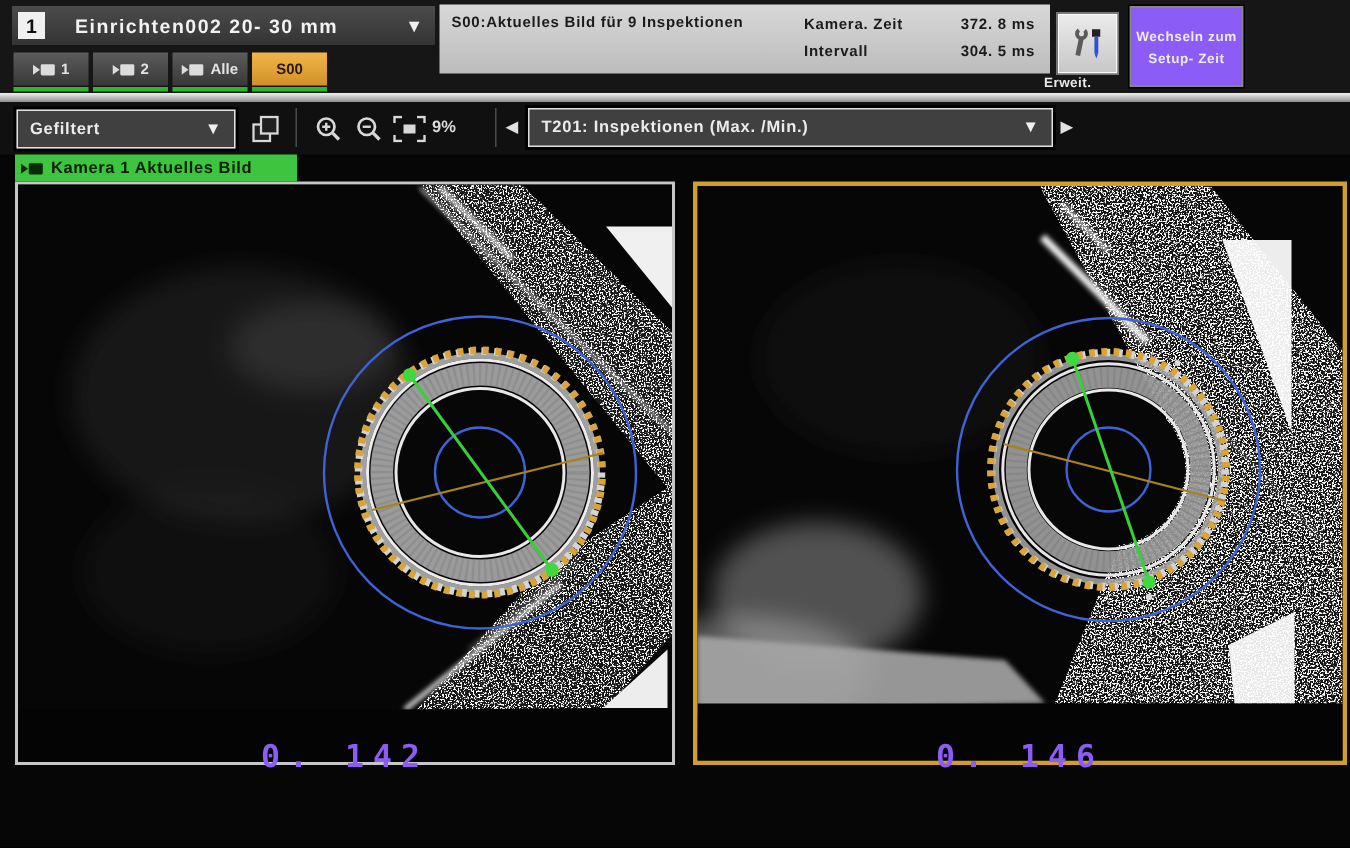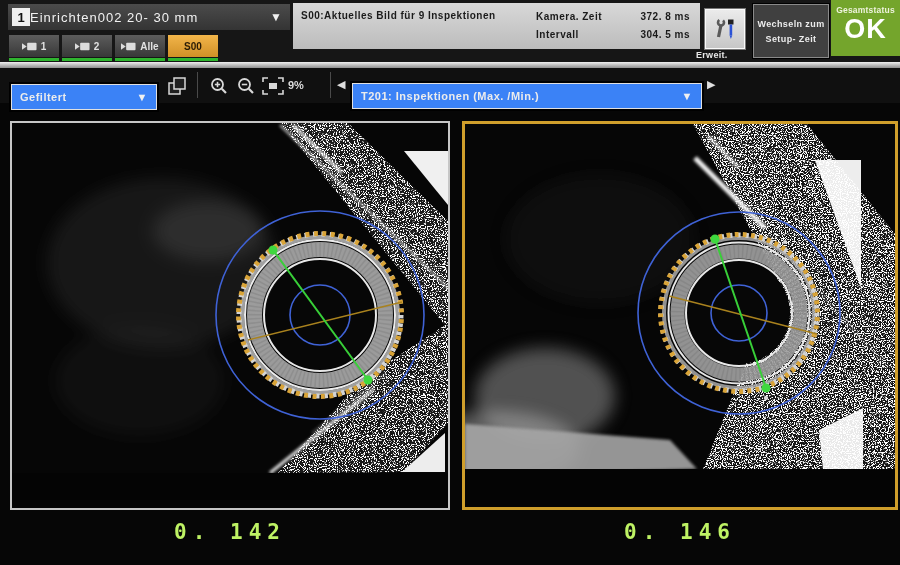--- a/index.html
+++ b/index.html
@@ -5,21 +5,21 @@
   html,body{margin:0;padding:0;background:#000;}
   #app{position:relative;width:900px;height:565px;background:#060606;overflow:hidden;
        font-family:"Liberation Sans",sans-serif;}
 
   
   .topbar{position:absolute;left:0;top:0;width:900px;height:62px;background:#161616;}
   .prog{position:absolute;left:8px;top:4px;width:282px;height:26px;
         background:linear-gradient(#4b4b4b,#343434);display:flex;align-items:center;cursor:pointer;}
   .badge{width:18px;height:18px;margin-left:4px;background:#f0f0f0;color:#111;
          font-size:13px;font-weight:bold;display:flex;align-items:center;justify-content:center;}
-  .ptitle{flex:1;padding-left:0;color:#f2f2f2;font-size:13px;font-weight:normal;
+  .ptitle{flex:1;padding-left:20px;color:#f2f2f2;font-size:13px;font-weight:bold;
           letter-spacing:1px;white-space:nowrap;}
   .ddglyph{color:#f0f0f0;font-size:12px;padding-right:8px;}
 
   .tabs{position:absolute;left:9px;top:35px;display:flex;gap:3px;}
   .tab{width:50px;height:26px;display:flex;flex-direction:column;cursor:pointer;}
   .tface{flex:1;display:flex;align-items:center;justify-content:center;gap:4px;
          background:linear-gradient(#5c5c5c,#383838);color:#e2e2e2;font-size:10px;font-weight:bold;}
   .tab.active .tface{background:linear-gradient(#f2b54a,#d19027);color:#2a1c06;}
   .tuline{height:3px;background:#2fb52f;margin-top:1px;}
   .camico{width:15px;height:9px;fill:#dcdcdc;}
@@ -32,58 +32,58 @@
   .stats{position:absolute;right:10px;top:8px;}
   .statrow{display:flex;margin-bottom:7px;}
   .statlabel{width:80px;font-size:10px;font-weight:bold;color:#1b1b1b;letter-spacing:0.5px;}
   .statvalue{width:74px;text-align:right;font-size:10px;font-weight:bold;color:#1b1b1b;letter-spacing:0.5px;}
 
   .erweit{position:absolute;left:704px;top:8px;width:40px;height:40px;
           background:linear-gradient(#ececec,#c6c6c6);border:1px solid #777;
           box-shadow:inset 0 0 0 1px #fafafa;display:flex;align-items:center;justify-content:center;cursor:pointer;}
   .erweitlabel{position:absolute;left:696px;top:50px;width:56px;text-align:left;
                color:#e8e8e8;font-size:9px;font-weight:bold;letter-spacing:0.3px;}
-  .setup{position:absolute;left:753px;top:4px;width:74px;height:52px;background:#404040;
+  .setup{position:absolute;left:753px;top:4px;width:74px;height:52px;background:#8b5cf6;
          border:1px solid #8a8a8a;outline:1px solid #000;color:#ececec;font-size:9px;font-weight:bold;
          display:flex;flex-direction:column;align-items:center;justify-content:center;gap:5px;
          letter-spacing:0.4px;cursor:pointer;}
   .status{position:absolute;left:831px;top:0;width:69px;height:56px;background:#74a52c;
           display:flex;flex-direction:column;align-items:center;}
   .statuslabel{margin-top:5px;font-size:8.5px;font-weight:bold;color:#eef3dd;letter-spacing:0.2px;}
   .statusvalue{font-size:27px;font-weight:bold;color:#fff;line-height:1;margin-top:1px;letter-spacing:1px;}
 
   .strip{position:absolute;left:0;top:62px;width:900px;height:6px;
          background:linear-gradient(#f0f0f0,#8e8e8e);}
 
   
   .toolbar{position:absolute;left:0;top:68px;width:900px;height:35px;background:#101010;}
-  .ddbox{position:absolute;height:24px;background:#3b82f6;border:1px solid #e0e0e0;
+  .ddbox{position:absolute;height:24px;background:#404040;border:1px solid #e0e0e0;
          box-shadow:0 0 0 2px #000;display:flex;align-items:center;color:#ececec;
-         font-size:11px;font-weight:bold;letter-spacing:0.5px;cursor:pointer;margin-top:11px;}
+         font-size:11px;font-weight:bold;letter-spacing:0.5px;cursor:pointer;}
   #filter-dd{left:11px;top:5px;width:144px;}
   #tool-dd{left:352px;top:4px;width:348px;}
   .ddbox .lbl{flex:1;padding-left:8px;white-space:nowrap;}
   .ddbox .ddglyph{font-size:11px;}
   .tbico{position:absolute;top:5px;width:25px;height:25px;display:flex;align-items:center;
          justify-content:center;cursor:pointer;}
   .sep{position:absolute;top:4px;width:1px;height:26px;background:#4a4a4a;}
   .zoomtext{position:absolute;left:288px;top:11px;color:#dcdcdc;font-size:11px;font-weight:bold;}
   .arrowbtn{position:absolute;top:10px;color:#e0e0e0;font-size:11px;cursor:pointer;}
 
   
   .camlabel{position:absolute;top:103px;width:188px;height:18px;background:#3ec43e;
             display:flex;align-items:center;gap:5px;padding-left:4px;box-sizing:border-box;
             color:#062006;font-size:11px;font-weight:bold;letter-spacing:0.4px;}
   #label1{left:10px;} #label2{left:462px;}
   .panel{position:absolute;top:121px;background:#000;cursor:pointer;}
   #panel1{left:10px;width:436px;height:385px;border:2px solid #c6c6c6;}
   #panel2{left:462px;width:430px;height:383px;border:3px solid #cf9e2b;}
   .panel svg{display:block;width:100%;height:100%;}
 
-  .value{position:absolute;top:520px;text-align:center;color:#bef264;font-size:21px;
+  .value{position:absolute;top:492px;text-align:center;color:#8b5cf6;font-size:21px;
          font-weight:bold;font-family:"DejaVu Sans Mono",monospace;letter-spacing:6px;}
   #value1{left:10px;width:440px;} #value2{left:462px;width:436px;}
 </style>
 </head>
 <body>
 
 <div id="app">
 
   <svg width="0" height="0" style="position:absolute" aria-hidden="true">
     <defs>
@@ -176,24 +176,20 @@
         <polygon points="17.6,19.5 20.2,19.5 18.9,23" fill="#2b52d6"></polygon>
       </svg>
     </div>
     <div class="erweitlabel">Erweit.</div>
 
     <div class="setup">
       <span>Wechseln zum</span>
       <span>Setup- Zeit</span>
     </div>
 
-    <div class="status">
-      <span class="statuslabel">Gesamtstatus</span>
-      <span class="statusvalue">OK</span>
-    </div>
   </div>
 
   <div class="strip"></div>
 
   <div class="toolbar">
     <div class="ddbox" id="filter-dd">
       <span class="lbl">Gefiltert</span>
       <span class="ddglyph">▼</span>
     </div>
 
@@ -234,20 +230,27 @@
     </div>
     <div class="ddbox" id="tool-dd">
       <span class="lbl">T201: Inspektionen (Max. /Min.)</span>
       <span class="ddglyph">▼</span>
     </div>
     <div class="arrowbtn" style="left:707px">
       <span>▶</span>
     </div>
   </div>
 
+  <div class="camlabel" id="label1">
+    <svg class="camico" viewBox="0 0 16 9">
+        <polygon points="0,1 5,4.5 0,8"></polygon>
+        <rect x="5.5" y="0.5" width="10" height="8" rx="1"></rect>
+      </svg>
+    <span>Kamera 1 Aktuelles Bild</span>
+  </div>
 
   <div class="panel" id="panel1">
     <svg viewBox="0 0 436 385" preserveAspectRatio="none">
       <rect x="0" y="0" width="436" height="385" fill="#060606"></rect>
       <g filter="url(#bl8)">
         <ellipse cx="150" cy="140" rx="115" ry="85" fill="#6f6f6f" opacity="0.16"></ellipse>
         <ellipse cx="196" cy="108" rx="55" ry="30" fill="#949494" opacity="0.18"></ellipse>
         <ellipse cx="128" cy="258" rx="85" ry="55" fill="#565656" opacity="0.10"></ellipse>
       </g>
       <polygon points="268,0 336,0 436,98 436,206" fill="#1a1a1a"></polygon>

